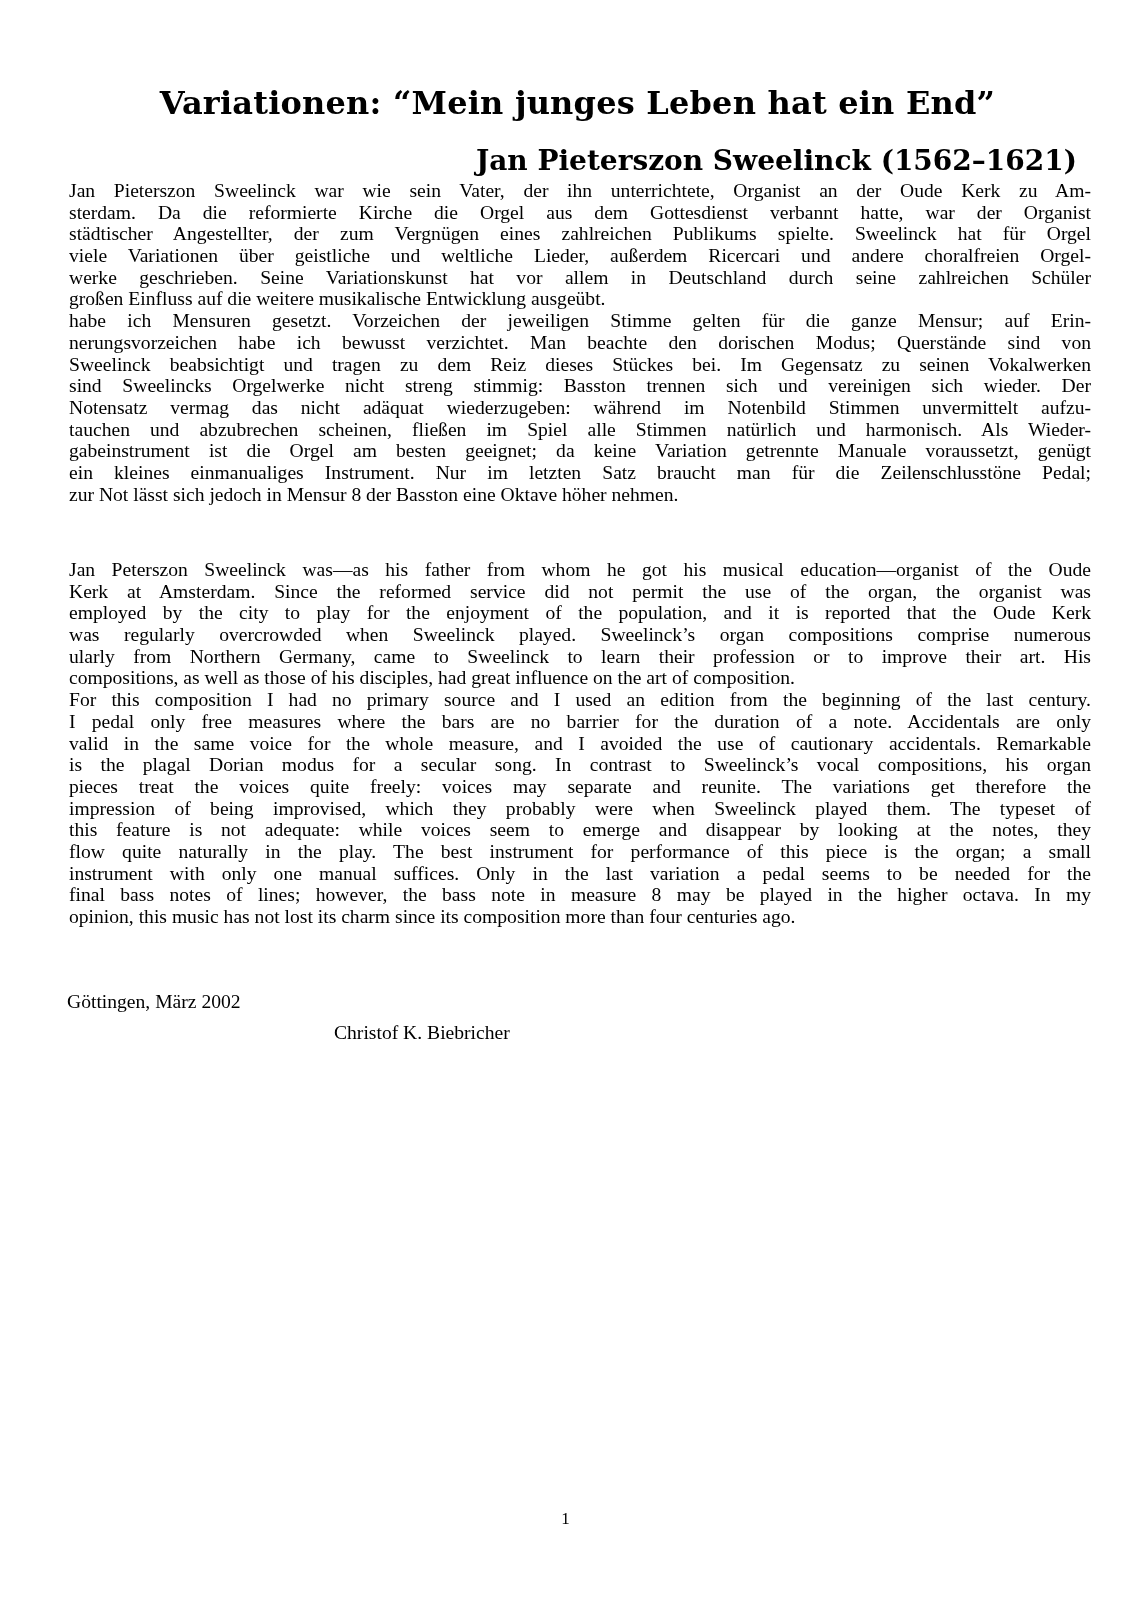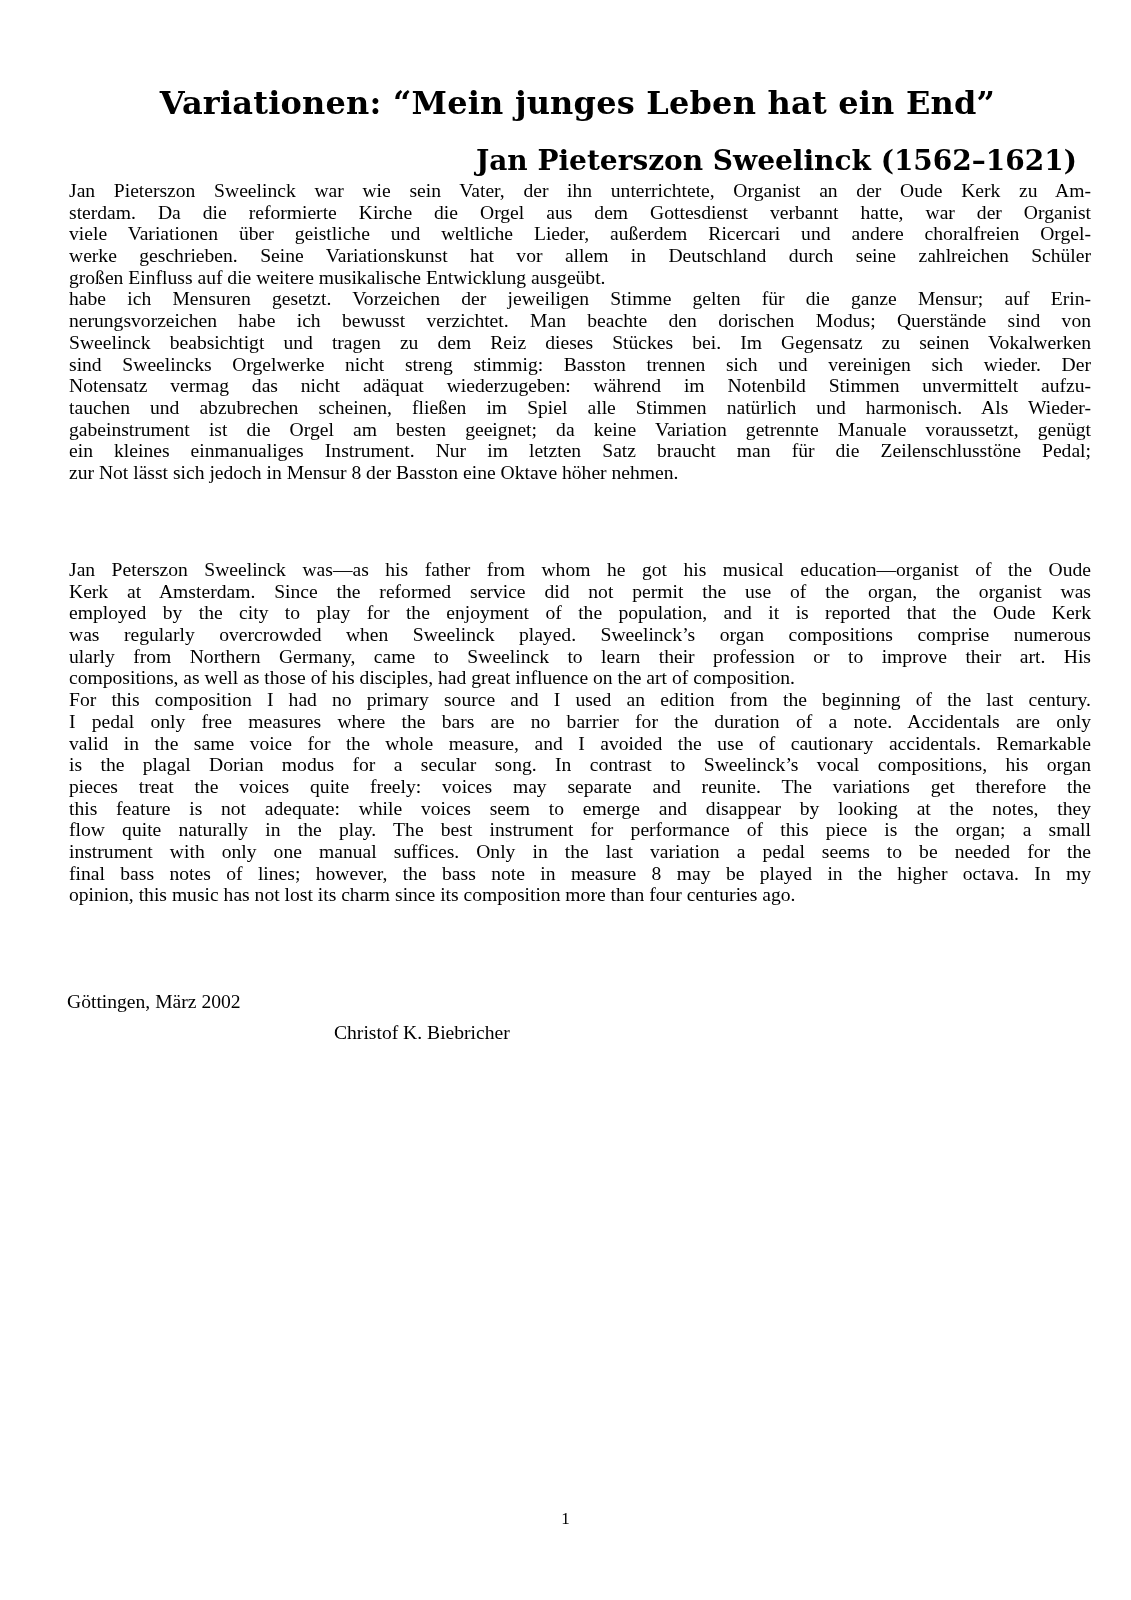--- a/index.html
+++ b/index.html
@@ -88,20 +88,21 @@
 </head>
 <body>
 
 <h1 class="title">Variationen: “Mein junges Leben hat ein End”</h1>
 <h2 class="composer">Jan Pieterszon Sweelinck (1562–1621)</h2>
 
 <div class="body-block block-de">
   <div>
     <span class="line">Jan Pieterszon Sweelinck war wie sein Vater, der ihn unterrichtete, Organist an der Oude Kerk zu Am-</span>
     <span class="line">sterdam. Da die reformierte Kirche die Orgel aus dem Gottesdienst verbannt hatte, war der Organist</span>
+    <span class="line">städtischer Angestellter, der zum Vergnügen eines zahlreichen Publikums spielte. Sweelinck hat für Orgel</span>
     <span class="line">viele Variationen über geistliche und weltliche Lieder, außerdem Ricercari und andere choralfreien Orgel-</span>
     <span class="line">werke geschrieben. Seine Variationskunst hat vor allem in Deutschland durch seine zahlreichen Schüler</span>
     <span class="line last">großen Einfluss auf die weitere musikalische Entwicklung ausgeübt.</span>
   </div>
   <div>
     <span class="line">habe ich Mensuren gesetzt. Vorzeichen der jeweiligen Stimme gelten für die ganze Mensur; auf Erin-</span>
     <span class="line">nerungsvorzeichen habe ich bewusst verzichtet. Man beachte den dorischen Modus; Querstände sind von</span>
     <span class="line">Sweelinck beabsichtigt und tragen zu dem Reiz dieses Stückes bei. Im Gegensatz zu seinen Vokalwerken</span>
     <span class="line">sind Sweelincks Orgelwerke nicht streng stimmig: Basston trennen sich und vereinigen sich wieder. Der</span>
     <span class="line">Notensatz vermag das nicht adäquat wiederzugeben: während im Notenbild Stimmen unvermittelt aufzu-</span>
@@ -120,20 +121,21 @@
     <span class="line">was regularly overcrowded when Sweelinck played. Sweelinck’s organ compositions comprise numerous</span>
     <span class="line">ularly from Northern Germany, came to Sweelinck to learn their profession or to improve their art. His</span>
     <span class="line last">compositions, as well as those of his disciples, had great influence on the art of composition.</span>
   </div>
   <div>
     <span class="line">For this composition I had no primary source and I used an edition from the beginning of the last century.</span>
     <span class="line">I pedal only free measures where the bars are no barrier for the duration of a note. Accidentals are only</span>
     <span class="line">valid in the same voice for the whole measure, and I avoided the use of cautionary accidentals. Remarkable</span>
     <span class="line">is the plagal Dorian modus for a secular song. In contrast to Sweelinck’s vocal compositions, his organ</span>
     <span class="line">pieces treat the voices quite freely: voices may separate and reunite. The variations get therefore the</span>
+    <span class="line">impression of being improvised, which they probably were when Sweelinck played them. The typeset of</span>
     <span class="line">this feature is not adequate: while voices seem to emerge and disappear by looking at the notes, they</span>
     <span class="line">flow quite naturally in the play. The best instrument for performance of this piece is the organ; a small</span>
     <span class="line">instrument with only one manual suffices. Only in the last variation a pedal seems to be needed for the</span>
     <span class="line">final bass notes of lines; however, the bass note in measure 8 may be played in the higher octava. In my</span>
     <span class="line last">opinion, this music has not lost its charm since its composition more than four centuries ago.</span>
   </div>
 </div>
 
 <p class="place-date">Göttingen, März 2002</p>
 <p class="signature">Christof K. Biebricher</p>

